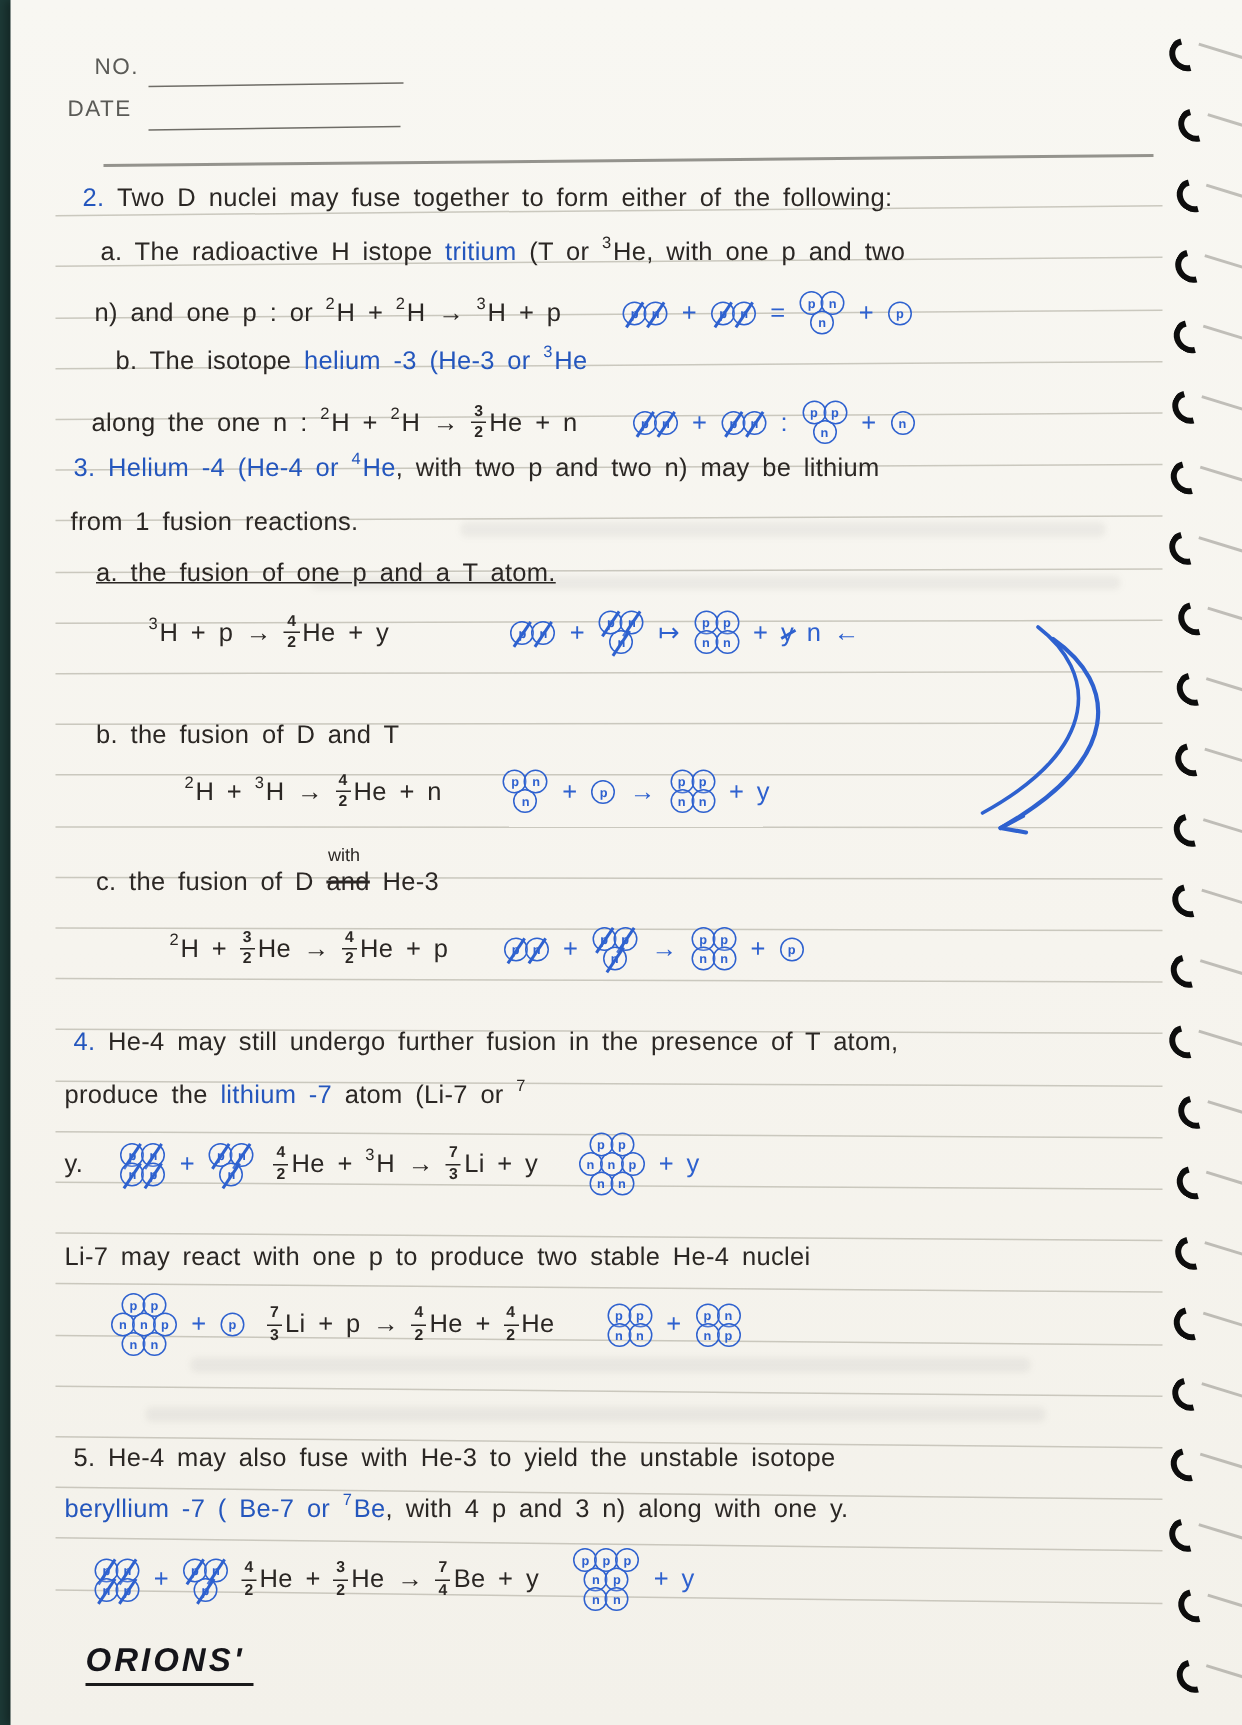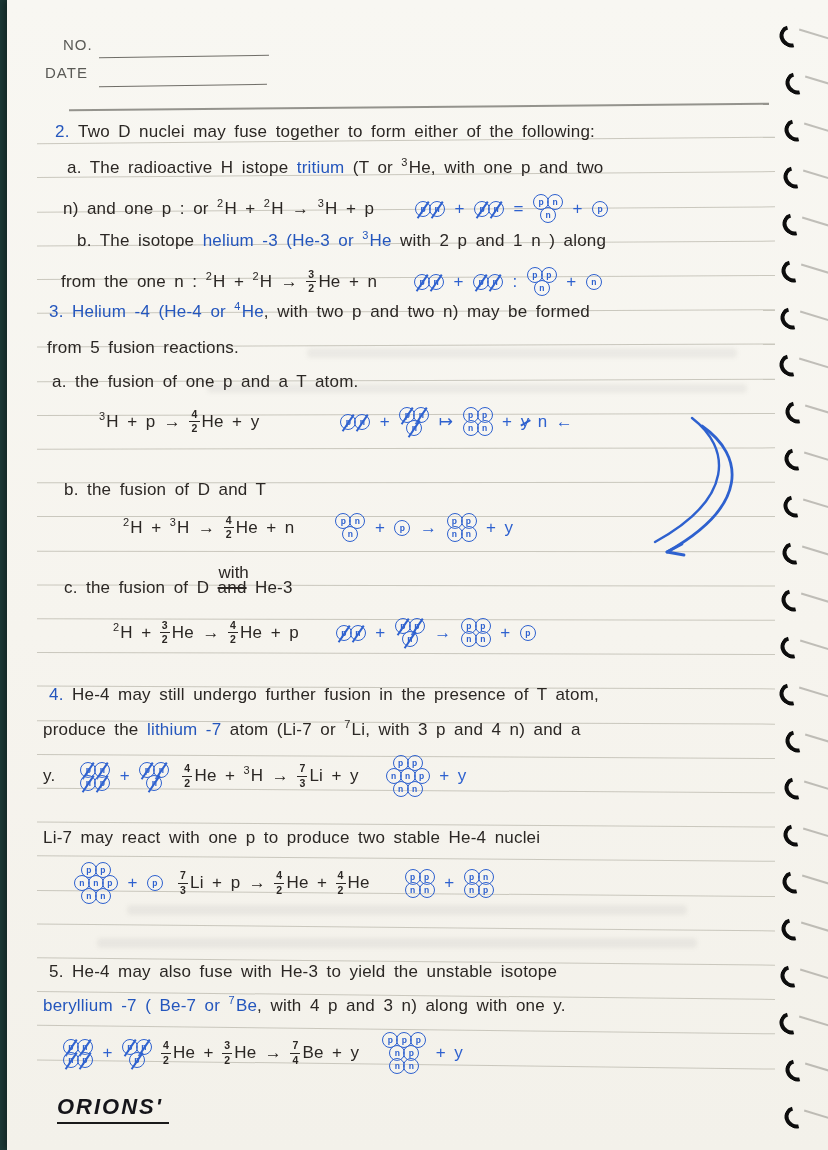--- a/index.html
+++ b/index.html
@@ -36,21 +36,21 @@
   .nuc-row + .nuc-row{margin-top:-3px;}
   .nuc-c{position:relative;width:14px;height:14px;border:1.6px solid #2e61cf;border-radius:50%;
          display:flex;align-items:center;justify-content:center;font-size:8.5px;font-weight:bold;
          color:#2e61cf;margin:0 -1px;background:rgba(255,255,255,.15);}
   .crossed .nuc-c::after{content:"";position:absolute;left:-3px;right:-3px;top:50%;height:1.6px;
          background:#2e61cf;transform:rotate(-56deg);}
   .cross-text{position:relative;color:#2e61cf;}
   .cross-text::after{content:"";position:absolute;left:-1px;right:-1px;top:52%;height:1.6px;
          background:#2e61cf;transform:rotate(-30deg);}
   .fix{position:relative;display:inline-block;}
-  .fix-above{position:absolute;top:-15px;left:1px;font-size:17px;letter-spacing:0;}
+  .fix-above{position:absolute;top:-15px;left:1px;font-size:12px;letter-spacing:0;}
   .fix-struck{text-decoration:line-through;text-decoration-thickness:2px;}
   
   .swap-arrow{position:absolute;left:598px;top:412px;}
   
   .brand{position:absolute;left:50px;top:1094px;font-size:22px;font-weight:bold;font-style:italic;
          letter-spacing:2px;color:#15151a;border-bottom:2.4px solid #1a1a1a;padding:0 6px 2px 0;}
   
   .coil{position:absolute;width:15px;height:13px;border:4.6px solid #0d0d0d;border-radius:55% 62% 55% 62%;
         border-top-color:transparent;border-right-color:transparent;transform:rotate(30deg);}
   .coil i{position:absolute;left:11px;top:-9px;width:36px;height:1.6px;background:rgba(125,123,116,.45);
@@ -133,49 +133,48 @@
           <span class="ink-d"> = </span>
           <span class="nuc"><span class="nuc-row"><span class="nuc-c">p</span><span class="nuc-c">n</span></span><span class="nuc-row"><span class="nuc-c">n</span></span></span>
           <span class="ink-d"> + </span>
           <span class="nuc"><span class="nuc-row"><span class="nuc-c">p</span></span></span>
         </div>
         <div class="hw-row" style="top: 231px; left: 70px;">
           <span class="ink-k">b. The isotope </span>
           <span class="ink-b">helium -3 (He-3 or </span>
           <span class="sup ink-b">3</span>
           <span class="ink-b">He</span>
-          <span class="ink-k"> with 2 p and 1 n ) along</span>
         </div>
         <div class="hw-row" style="top: 267px; left: 54px;">
-          <span class="ink-k">from the one n : </span>
+          <span class="ink-k">along the one n : </span>
           <span class="sup ink-k">2</span>
           <span class="ink-k">H + </span>
           <span class="sup ink-k">2</span>
           <span class="ink-k">H → </span>
           <span class="iso ink-k"><span class="iso-nums"><span class="iso-m">3</span><span class="iso-z">2</span></span><span>He</span></span>
           <span class="ink-k"> + n</span>
           <span class="gap" style="width: 36px;"></span>
           <span class="nuc crossed"><span class="nuc-row"><span class="nuc-c">p</span><span class="nuc-c">n</span></span></span>
           <span class="ink-d"> + </span>
           <span class="nuc crossed"><span class="nuc-row"><span class="nuc-c">p</span><span class="nuc-c">n</span></span></span>
           <span class="ink-d"> : </span>
           <span class="nuc"><span class="nuc-row"><span class="nuc-c">p</span><span class="nuc-c">p</span></span><span class="nuc-row"><span class="nuc-c">n</span></span></span>
           <span class="ink-d"> + </span>
           <span class="nuc"><span class="nuc-row"><span class="nuc-c">n</span></span></span>
         </div>
         <div class="hw-row" style="top: 302px; left: 42px;">
           <span class="ink-b">3. Helium -4 (He-4 or </span>
           <span class="sup ink-b">4</span>
           <span class="ink-b">He</span>
-          <span class="ink-k">, with two p and two n) may be formed</span>
+          <span class="ink-k">, with two p and two n) may be lithium</span>
         </div>
         <div class="hw-row" style="top: 338px; left: 40px;">
-          <span class="ink-k">from 5 fusion reactions.</span>
-        </div>
-        <div class="hw-row" style="top: 372px; left: 45px;">
+          <span class="ink-k">from 1 fusion reactions.</span>
+        </div>
+        <div class="hw-row" style="top: 372px; left: 57px; text-decoration: underline;">
           <span class="ink-k">a. the fusion of one p and a T atom.</span>
         </div>
         <div class="hw-row" style="top: 407px; left: 92px;">
           <span class="sup ink-k">3</span>
           <span class="ink-k">H + p → </span>
           <span class="iso ink-k"><span class="iso-nums"><span class="iso-m">4</span><span class="iso-z">2</span></span><span>He</span></span>
           <span class="ink-k"> + y</span>
           <span class="gap" style="width: 80px;"></span>
           <span class="nuc crossed"><span class="nuc-row"><span class="nuc-c">p</span><span class="nuc-c">n</span></span></span>
           <span class="ink-d"> + </span>
@@ -227,21 +226,20 @@
         </div>
         <div class="hw-row" style="top: 685px; left: 42px;">
           <span class="ink-b">4. </span>
           <span class="ink-k">He-4 may still undergo further fusion in the presence of T atom,</span>
         </div>
         <div class="hw-row" style="top: 720px; left: 36px;">
           <span class="ink-k">produce the </span>
           <span class="ink-b">lithium -7</span>
           <span class="ink-k"> atom (Li-7 or </span>
           <span class="sup ink-k">7</span>
-          <span class="ink-k">Li, with 3 p and 4 n) and a</span>
         </div>
         <div class="hw-row" style="top: 755px; left: 36px;">
           <span class="ink-k">y.</span>
           <span class="gap" style="width: 24px;"></span>
           <span class="nuc crossed"><span class="nuc-row"><span class="nuc-c">p</span><span class="nuc-c">n</span></span><span class="nuc-row"><span class="nuc-c">n</span><span class="nuc-c">p</span></span></span>
           <span class="ink-d"> + </span>
           <span class="nuc crossed"><span class="nuc-row"><span class="nuc-c">p</span><span class="nuc-c">n</span></span><span class="nuc-row"><span class="nuc-c">n</span></span></span>
           <span class="gap" style="width: 12px;"></span>
           <span class="iso ink-k"><span class="iso-nums"><span class="iso-m">4</span><span class="iso-z">2</span></span><span>He</span></span>
           <span class="ink-k"> + </span>

